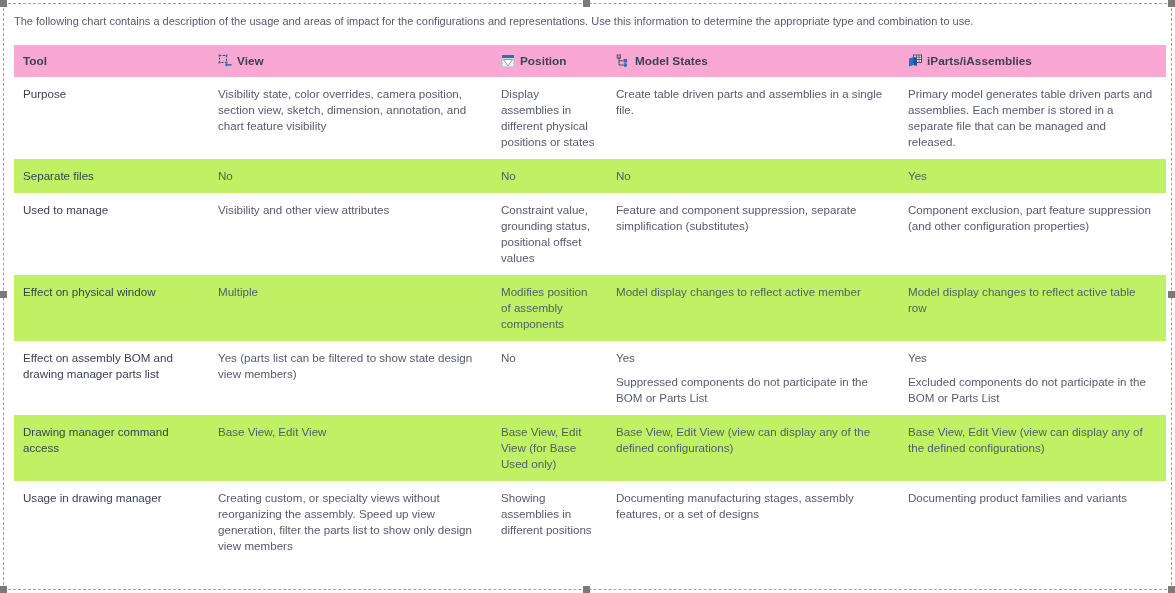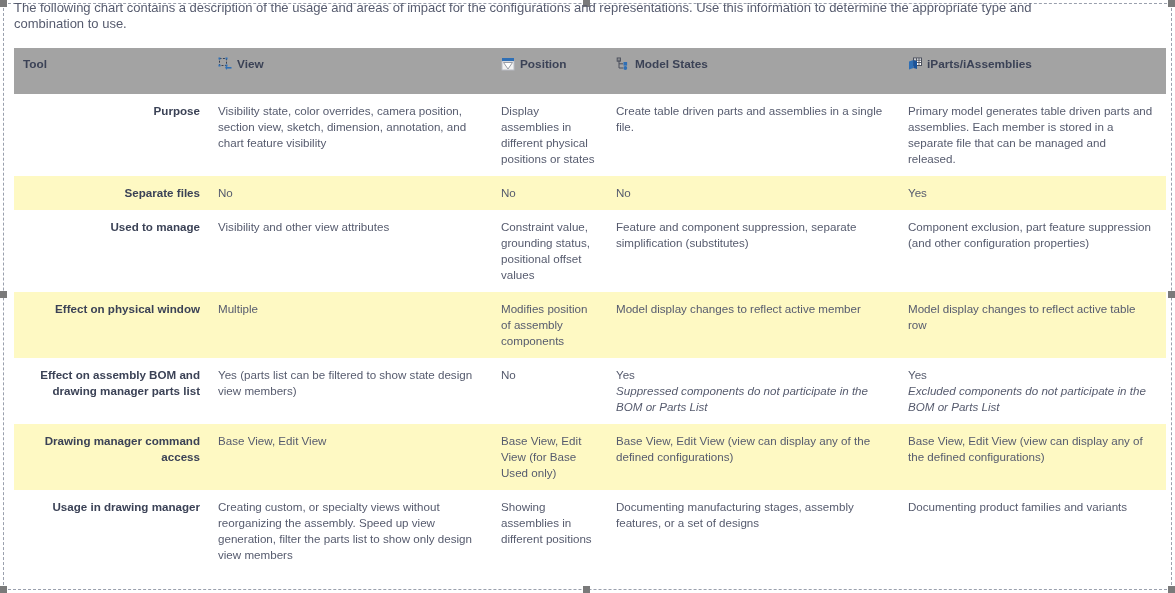--- a/index.html
+++ b/index.html
@@ -58,46 +58,46 @@
   .page-title {
     font-size: 15.5px;
     font-weight: bold;
     color: #3b4256;
     margin: 2px 0 0 0;
     line-height: 20px;
     letter-spacing: 0.1px;
   }
 
   .intro {
-    font-size: 13px;
+    font-size: 11px;
     line-height: 16px;
     color: #565b6e;
-    margin-top: 0;
+    margin-top: 13px;
     width: 1080px;
   }
 
   table.compare {
     margin-top: 16px;
     border-collapse: collapse;
     width: 1152px;
     table-layout: fixed;
   }
   table.compare col.c0 { width: 196px; }
   table.compare col.c1 { width: 283px; }
   table.compare col.c2 { width: 115px; }
   table.compare col.c3 { width: 292px; }
   table.compare col.c4 { width: 266px; }
 
   table.compare thead th {
-    background: #a3a3a3;
+    background: #f9a8d4;
     text-align: left;
     font-size: 11.8px;
     font-weight: bold;
     color: #3b4256;
-    padding: 9px 8px 23px 8px;
+    padding: 9px 8px 9px 8px;
     vertical-align: middle;
     height: 14px;
   }
   table.compare thead th.first { padding-left: 9px; }
 
   .hdr-inner {
     display: flex;
     align-items: center;
     gap: 5px;
   }
@@ -110,34 +110,33 @@
   }
 
   table.compare tbody td {
     font-size: 11.6px;
     line-height: 16px;
     color: #565b6e;
     vertical-align: top;
     padding: 9px 10px 9px 8px;
   }
   table.compare tbody td.rowhdr {
-    font-weight: bold;
+    font-weight: normal;
     color: #3b4256;
     padding-left: 9px;
-    text-align: right;
   }
   table.compare tbody tr.shaded td {
-    background: #fef9c3;
+    background: #bef264;
   }
   table.compare tbody tr.plain td {
     background: #ffffff;
   }
 
   .cell-line { display: block; }
-  .cell-line + .cell-line { margin-top: 0; font-style: italic; }
+  .cell-line + .cell-line { margin-top: 8px; }
 </style>
 </head>
 <body>
 
 <div id="page">
 
   <div class="selection-frame"></div>
   <div class="handle h-tl"></div>
   <div class="handle h-top"></div>
   <div class="handle h-tr"></div>

